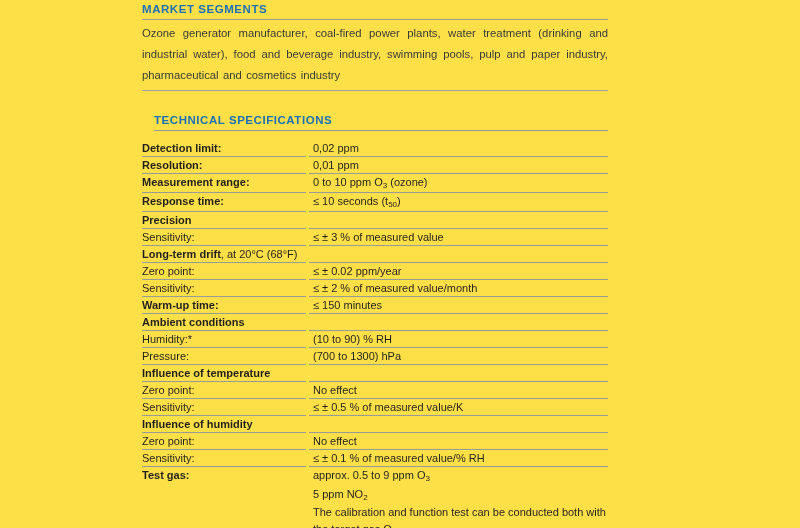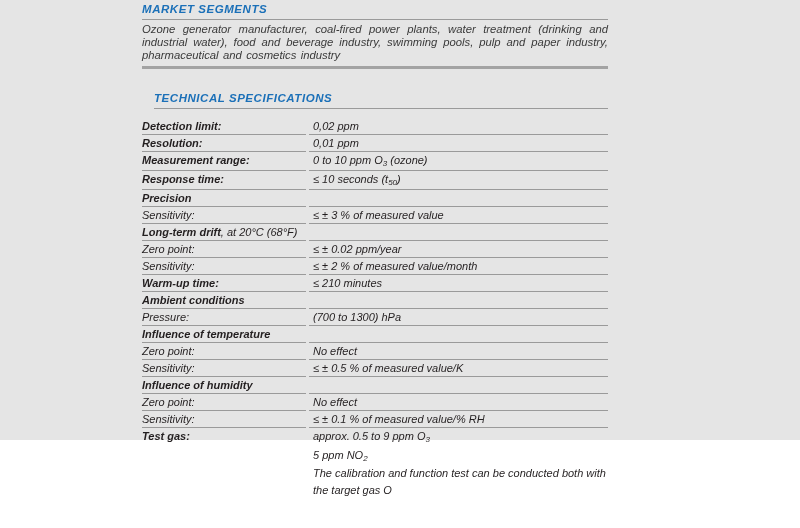--- a/index.html
+++ b/index.html
@@ -10,23 +10,22 @@
   body {
     width: 800px;
     height: 528px;
     font-family: "Liberation Sans", sans-serif;
     color: #231f20;
     overflow: hidden;
   }
   .page {
     position: relative;
     width: 800px;
-    height: 440px;
-    background: #e5e5e5;
-    font-style: italic;
+    height: 528px;
+    background: #fde047;
   }
   .content {
     position: absolute;
     left: 142px;
     top: 0px;
     width: 466px;
   }
 
   
   .section-head {
@@ -41,26 +40,26 @@
     margin: 0;
   }
   .section-head.spaced {
     margin-top: 20px;
     margin-left: 12px;
   }
 
   
   .segments-body {
     font-size: 11.3px;
-    line-height: 13px;
+    line-height: 21px;
     text-align: justify;
     color: #3a3a3a;
     padding-top: 3px;
     padding-bottom: 4px;
-    border-bottom: 3px solid #a3a3a3;
+    border-bottom: 1px solid #a3a3a3;
     word-spacing: 1.2px;
   }
 
   
   .spec-table {
     width: 100%;
     border-collapse: collapse;
     table-layout: fixed;
     margin-top: 9px;
   }
@@ -185,30 +184,35 @@
 
         <tr class="plain">
           <td class="label">Sensitivity:</td>
           <td class="gap"></td>
           <td class="value">≤ ± 2 % of measured value/month</td>
         </tr>
 
         <tr class="bold">
           <td class="label">Warm-up time:</td>
           <td class="gap"></td>
-          <td class="value">≤ 210 minutes</td>
+          <td class="value">≤ 150 minutes</td>
         </tr>
 
         <tr class="bold">
           <td class="label">Ambient conditions</td>
           <td class="gap"></td>
           <td class="value"></td>
         </tr>
 
 
+        <tr class="plain">
+          <td class="label">Humidity:*</td>
+          <td class="gap"></td>
+          <td class="value">(10 to 90) % RH</td>
+        </tr>
 
         <tr class="plain">
           <td class="label">Pressure:</td>
           <td class="gap"></td>
           <td class="value">(700 to 1300) hPa</td>
         </tr>
 
         <tr class="bold">
           <td class="label">Influence of temperature</td>
           <td class="gap"></td>

